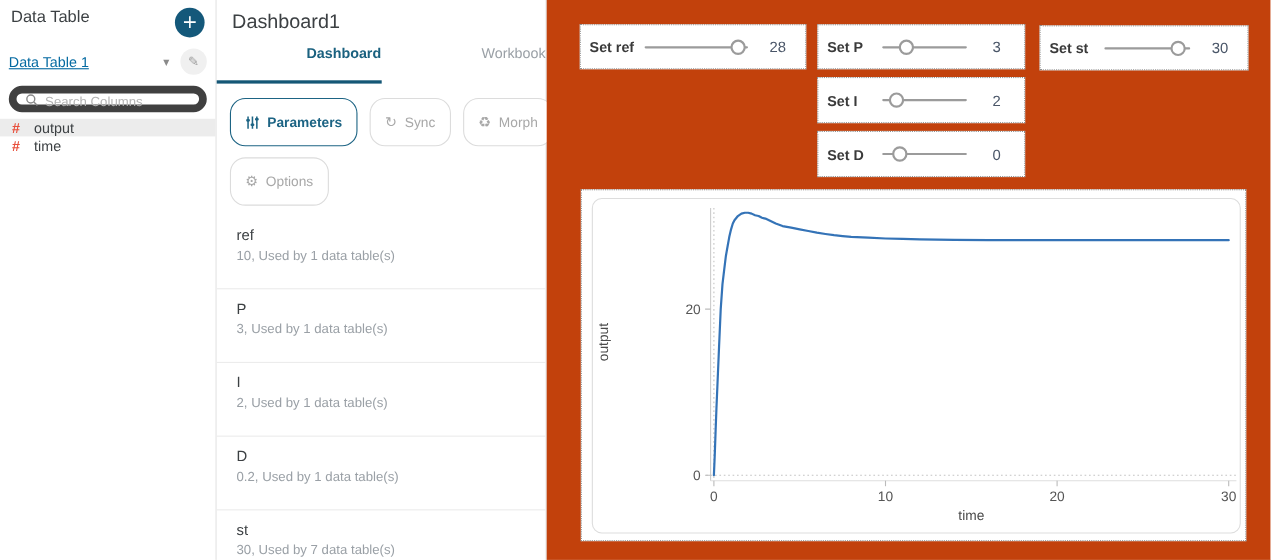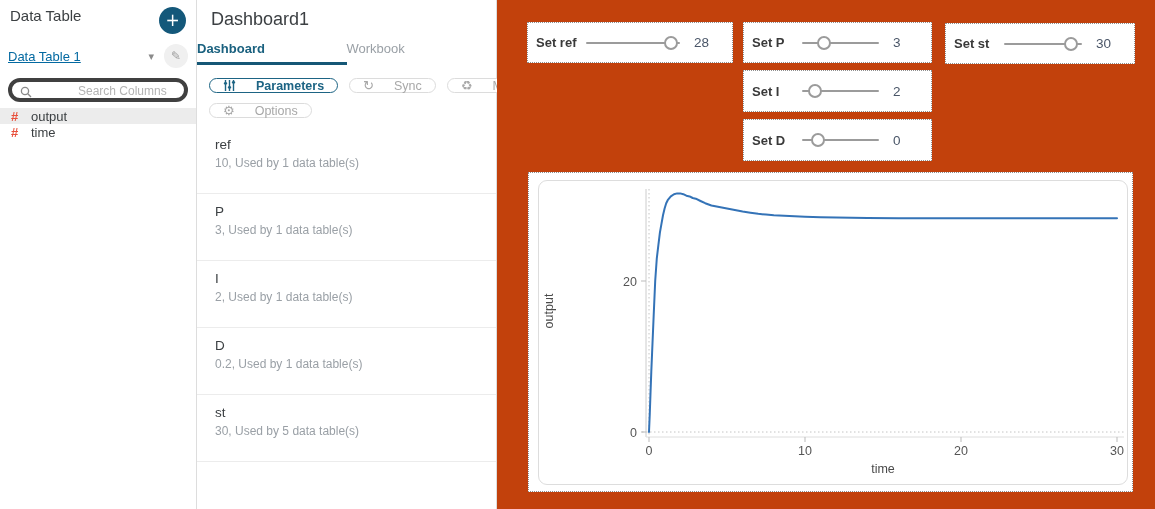--- a/index.html
+++ b/index.html
@@ -8,51 +8,51 @@
 
   
   .sidebar { width:197px; flex:0 0 197px; border-right:1px solid #ddd; background:#fff; }
   .sb-header { display:flex; align-items:flex-start; justify-content:space-between; padding:7px 10px 4px 10px; }
   .sb-title { font-size:15px; color:#3c4043; }
   .add-btn { width:27px; height:27px; border-radius:50%; background:#14587a; color:#fff; border:none; font-size:17px; line-height:25px; text-align:center; cursor:pointer; font-family:"DejaVu Sans",sans-serif; }
   .table-row { display:flex; align-items:center; padding:6px 8px 6px 8px; }
   .table-name { font-size:13px; color:#0369a1; flex:1;text-decoration:underline; }
   .caret { color:#8a8a8a; font-size:11px; margin-right:10px; font-family:"DejaVu Sans",sans-serif; }
   .edit-btn { width:24px; height:24px; border-radius:50%; background:#f0f0f0; border:none; color:#9a9a9a; font-size:12px; font-family:"DejaVu Sans",sans-serif; }
-  .search-box { display:flex; align-items:flex-end; margin:4px 8px 6px 8px; height:24px; border:4px solid #404040; border-radius:12px; padding:0 8px;gap:40px; }
+  .search-box { display:flex; align-items:flex-start; margin:4px 8px 6px 8px; height:24px; border:7px solid #404040; border-radius:12px; padding:0 8px; }
   .search-box svg { flex:0 0 auto; margin-right:6px; }
   .search-box input { border:none; outline:none; font-size:12px; width:100%; color:#555; background:transparent; font-family:"Liberation Sans",sans-serif; }
   .search-box input::placeholder { color:#b3b3b3; }
   .col-row { display:flex; align-items:center; height:16px; padding-left:11px; font-size:13px; cursor:pointer; }
   .col-row.selected { background:#ececec; }
   .hash { color:#e8503c; font-weight:700; width:12px; margin-right:8px; font-size:13px; }
 
   
   .panel { width:300px; flex:0 0 300px; border-right:1px solid #ddd; background:#fff; }
   .panel-title { font-size:18px; color:#3c4043; padding:9px 14px 11px 14px; }
   .tabs { display:flex; }
-  .tab { width:150px; text-align:left; font-size:13px; color:#9aa0a6; padding-bottom:6px; border-bottom:3px solid transparent; cursor:pointer; }
+  .tab { width:150px; text-align:right; font-size:13px; color:#9aa0a6; padding-bottom:17px; border-bottom:3px solid transparent; cursor:pointer; }
   .tab.active { color:#1a617f; font-weight:700; border-bottom-color:#155776; }
   .btn-row { display:flex; gap:11px; margin:13px 9px 0 12px; }
   .btn-row + .btn-row { margin-top:10px; }
-  .btn { display:inline-flex; align-items:center; gap:20px; height:15px; padding:0 13px; background:#fff; border:1px solid #dcdcdc; border-radius:14px; font-size:12.5px; color:#a8a8a8; cursor:pointer; font-family:"Liberation Sans",sans-serif; }
+  .btn { display:inline-flex; align-items:center; gap:7px; height:44px; padding:0 13px; background:#fff; border:1px solid #dcdcdc; border-radius:14px; font-size:12.5px; color:#a8a8a8; cursor:pointer; font-family:"Liberation Sans",sans-serif; }
   .btn.teal { border:1.5px solid #1d6484; color:#1d6484; font-weight:600; }
   .btn .uicon { font-family:"DejaVu Sans",sans-serif; font-size:13px; line-height:1; }
   .param-list { margin-top:9px; }
   .param-row { padding:9px 14px 22px 18px; border-bottom:1px solid #ececec; cursor:pointer; }
   .param-name { font-size:13.5px; color:#3c4043; line-height:17px; }
   .param-detail { font-size:12px; color:#9aa0a6; line-height:16px; margin-top:2px; }
 
   
   .content { position:relative; flex:1; background:#c2410c; }
   .slider-box { position:absolute; border:1px dotted #8f8f8f; display:flex; align-items:center; padding:0 12px 0 8px; background:#fff; }
   .slider-label { flex:0 0 46px; font-size:13px; font-weight:700; color:#3a3a3a; }
   .slider-track { position:relative; flex:1; height:2px; background:#9b9b9b; border-radius:1px; margin:0 14px 0 4px; cursor:pointer; }
   .slider-thumb { position:absolute; top:1px; width:14px; height:14px; background:#fff; border:2px solid #9b9b9b; border-radius:50%; transform:translate(-50%,-50%); cursor:grab; }
-  .slider-value { flex:0 0 26px; text-align:left; font-size:13.5px; color:#4a5668; }
+  .slider-value { flex:0 0 26px; text-align:center; font-size:13.5px; color:#4a5668; }
 
   .chart-outer { position:absolute; left:31px; top:172px; width:605px; height:320px; border:1px dotted #8f8f8f; background:#fff; }
   .chart-panel { position:absolute; left:9px; top:7px; width:590px; height:305px; border:1px solid #ddd; border-radius:9px; background:#fff; }
   .chart-panel svg { display:block; }
   .tick-label { font-size:12.5px; fill:#555; font-family:"Liberation Sans",sans-serif; }
   .axis-title { font-size:12.5px; fill:#4a4a4a; font-family:"Liberation Sans",sans-serif; }
 </style>
 </head>
 <body>
 
@@ -132,21 +132,21 @@
       <div class="param-row">
         <div class="param-name">I</div>
         <div class="param-detail">2, Used by 1 data table(s)</div>
       </div>
       <div class="param-row">
         <div class="param-name">D</div>
         <div class="param-detail">0.2, Used by 1 data table(s)</div>
       </div>
       <div class="param-row">
         <div class="param-name">st</div>
-        <div class="param-detail">30, Used by 5 data table(s)</div>
+        <div class="param-detail">30, Used by 7 data table(s)</div>
       </div>
     </div>
   </section>
 
   <main class="content">
 
     <div class="slider-box" style="left:30px; top:22px; width:206px; height:41px;">
       <span class="slider-label">Set ref</span>
       <span class="slider-track">
           <span class="slider-thumb" style="left: 90%;"></span>

